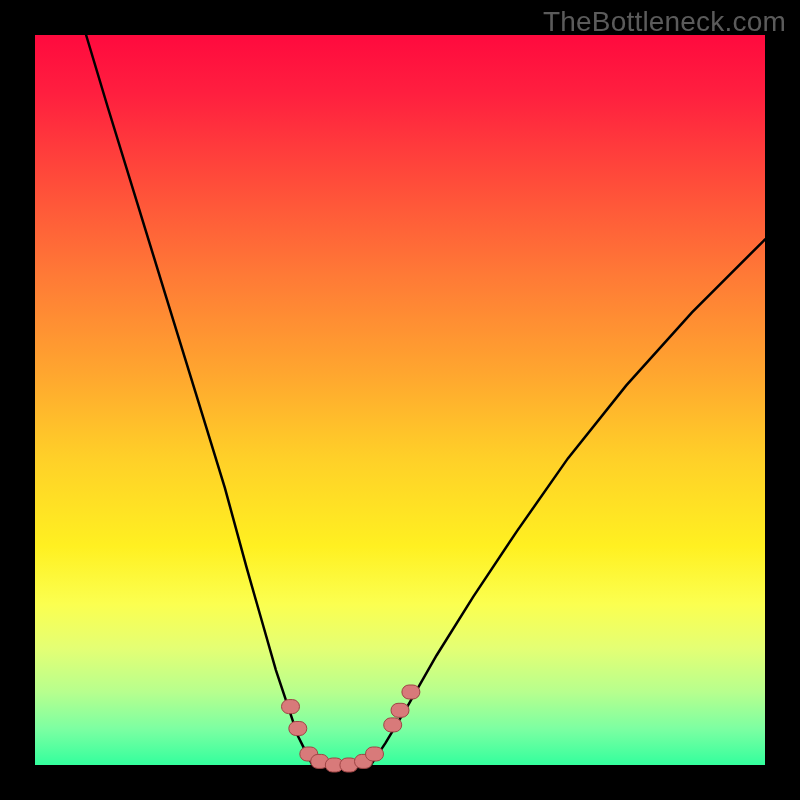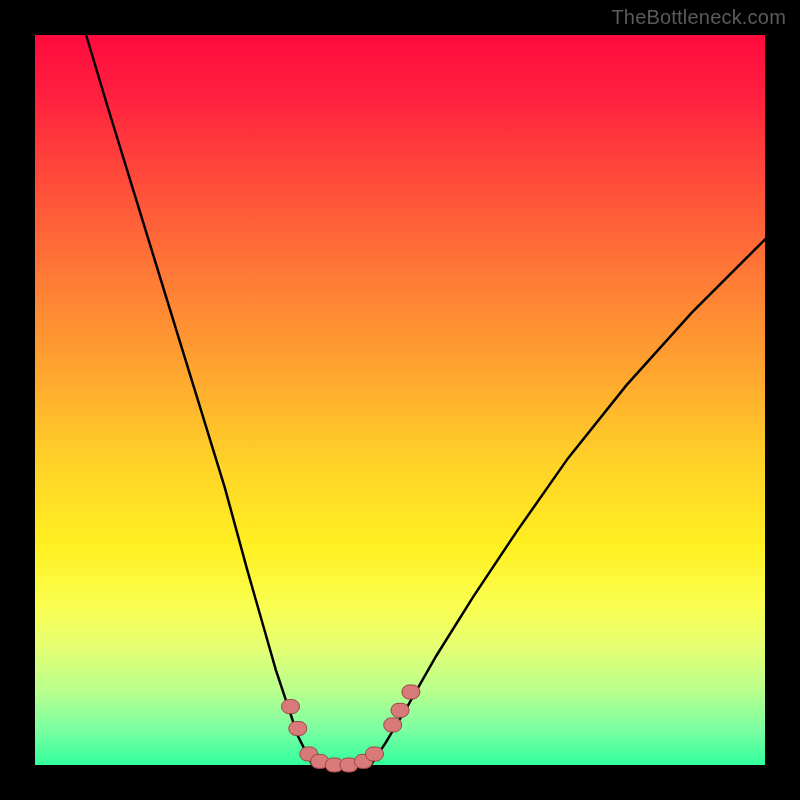--- a/index.html
+++ b/index.html
@@ -48,21 +48,21 @@
     top: 0;
     width: 730px;
     height: 730px;
     overflow: visible;
   }
   .watermark {
     position: absolute;
     top: 6px;
     right: 14px;
     color: #5b5b5b;
-    font-size: 20px;
+    font-size: 28px;
     letter-spacing: 0.2px;
     font-weight: 500;
   }
 </style>
 </head>
 <body>
 
 <div class="frame">
   <div class="plot">
     <svg viewBox="0 0 730 730">

